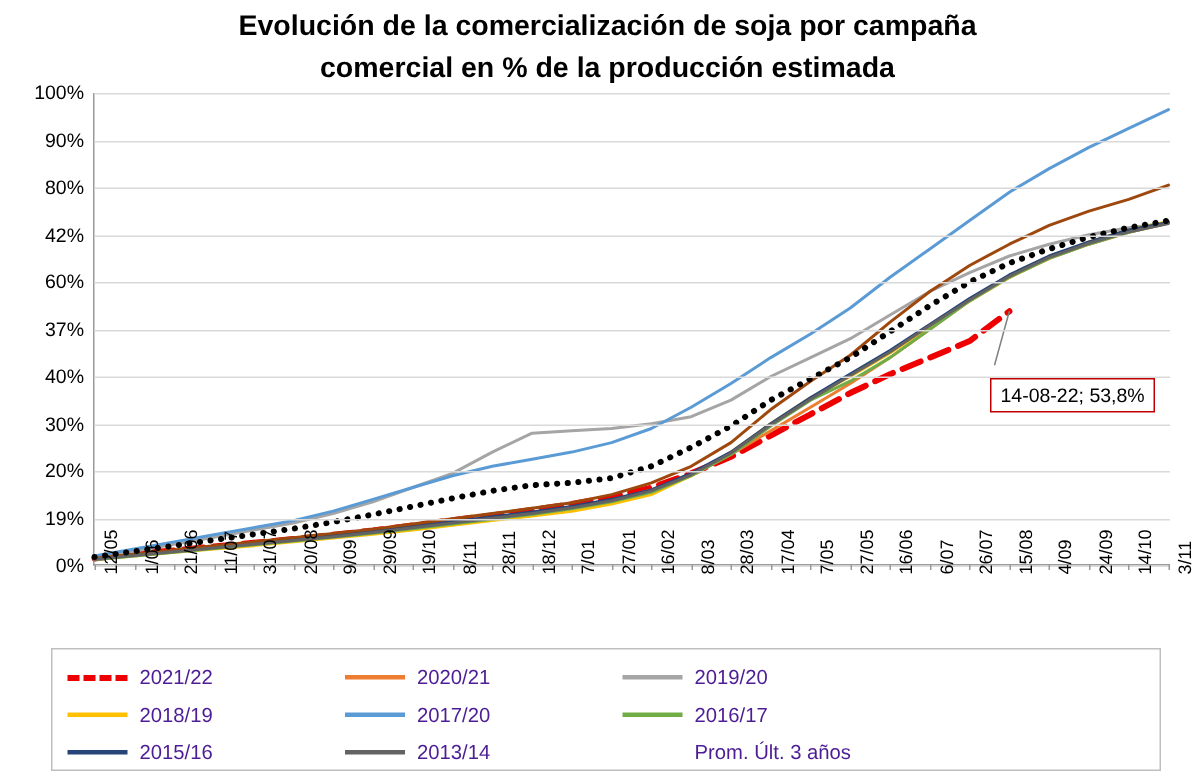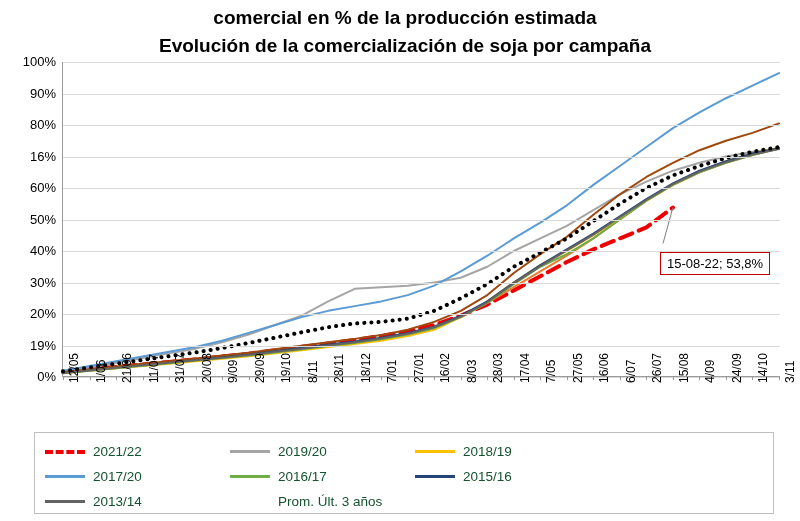--- a/index.html
+++ b/index.html
@@ -79,21 +79,21 @@
     display:flex;flex-wrap:wrap;
     align-content:flex-start;
     padding:6px 0 0 10px;
     box-sizing:border-box;
   }
   .legend-item{
     width:185px;
     height:25px;
     display:flex;align-items:center;
     font-size:13.5px;
-    color:#14532d;
+    color:#4c1d95;
   }
   .swatch{
     width:40px;height:0;margin-right:8px;flex:0 0 40px;
     position:relative;
   }
   .swatch i{
     position:absolute;left:0;right:0;top:-2px;height:3px;display:block;
   }
   .swatch.thick i{height:4px;top:-2px;}
   .swatch.dashed i{
@@ -101,22 +101,22 @@
     border-top:4px dashed currentColor;
     height:0;
   }
 </style>
 </head>
 <body>
 
 <div id="chart-root">
 
   <div class="chart-title">
+    <div>Evolución de la comercialización de soja por campaña</div>
     <div>comercial en % de la producción estimada</div>
-    <div>Evolución de la comercialización de soja por campaña</div>
   </div>
 
   <div class="plot" id="plot">
     <svg class="series-layer" id="series-layer" width="718" height="315">
         <path d="M0.00,310.27 L26.52,307.13 L53.04,304.92 L79.56,302.40 L106.07,299.88 L132.59,297.36 L159.11,294.52 L185.63,291.69 L212.15,288.23 L238.67,284.76 L265.19,281.61 L291.70,277.83 L318.22,274.05 L344.74,269.32 L371.26,263.02 L397.78,253.57 L424.30,242.55 L450.81,228.38 L477.33,214.20 L503.85,200.03 L530.37,187.43 L556.89,176.40 L583.41,165.38 L609.93,145.53" fill="none" stroke="#ee0000" stroke-width="4" stroke-linecap="round" stroke-linejoin="round" stroke-dasharray="13,7"></path>
         <path d="M0.00,310.59 L26.52,308.07 L53.04,305.55 L79.56,303.03 L106.07,300.82 L132.59,298.31 L159.11,295.47 L185.63,292.95 L212.15,289.80 L238.67,286.65 L265.19,283.50 L291.70,280.35 L318.22,276.57 L344.74,271.53 L371.26,264.60 L397.78,255.15 L424.30,240.98 L450.81,225.23 L477.33,209.47 L503.85,193.72 L530.37,176.40 L556.89,157.50 L583.41,138.60 L609.93,122.85 L636.44,110.25 L662.96,100.80 L689.48,92.93 L716.00,86.63" fill="none" stroke="#ed7d31" stroke-width="2" stroke-linecap="round" stroke-linejoin="round"></path>
         <path d="M0.00,309.96 L26.52,305.55 L53.04,300.82 L79.56,296.10 L106.07,291.38 L132.59,286.65 L159.11,280.35 L185.63,272.48 L212.15,263.02 L238.67,253.57 L265.19,239.40 L291.70,226.80 L318.22,225.23 L344.74,223.65 L371.26,220.50 L397.78,215.78 L424.30,204.75 L450.81,189.00 L477.33,176.40 L503.85,163.80 L530.37,148.05 L556.89,132.30 L583.41,119.70 L609.93,108.67 L636.44,100.80 L662.96,94.50 L689.48,89.78 L716.00,86.63" fill="none" stroke="#a5a5a5" stroke-width="2" stroke-linecap="round" stroke-linejoin="round"></path>
         <path d="M0.00,310.90 L26.52,308.70 L53.04,306.18 L79.56,303.98 L106.07,301.77 L132.59,299.25 L159.11,296.73 L185.63,294.21 L212.15,291.38 L238.67,288.23 L265.19,285.07 L291.70,281.93 L318.22,278.77 L344.74,274.05 L371.26,267.75 L397.78,255.15 L424.30,239.40 L450.81,220.50 L477.33,203.18 L503.85,189.00 L530.37,173.25 L556.89,155.93 L583.41,138.60 L609.93,122.85 L636.44,110.25 L662.96,99.22 L689.48,91.35 L716.00,85.68" fill="none" stroke="#ffc000" stroke-width="2" stroke-linecap="round" stroke-linejoin="round"></path>
         <path d="M0.00,308.70 L26.52,303.98 L53.04,299.25 L79.56,294.52 L106.07,289.80 L132.59,285.07 L159.11,278.77 L185.63,270.90 L212.15,263.02 L238.67,255.15 L265.19,248.85 L291.70,244.13 L318.22,239.40 L344.74,233.10 L371.26,223.65 L397.78,209.47 L424.30,193.72 L450.81,176.40 L477.33,160.65 L503.85,143.32 L530.37,122.85 L556.89,103.95 L583.41,85.05 L609.93,66.15 L636.44,50.40 L662.96,36.23 L689.48,23.63 L716.00,11.03" fill="none" stroke="#5b9bd5" stroke-width="2" stroke-linecap="round" stroke-linejoin="round"></path>
         <path d="M0.00,311.22 L26.52,308.70 L53.04,306.18 L79.56,303.66 L106.07,301.14 L132.59,298.62 L159.11,296.10 L185.63,293.58 L212.15,290.43 L238.67,287.28 L265.19,284.13 L291.70,280.98 L318.22,277.20 L344.74,272.48 L371.26,266.18 L397.78,255.15 L424.30,240.98 L450.81,222.07 L477.33,204.75 L503.85,192.15 L530.37,176.40 L556.89,157.50 L583.41,138.60 L609.93,122.85 L636.44,110.25 L662.96,100.80 L689.48,92.93 L716.00,86.63" fill="none" stroke="#70ad47" stroke-width="2" stroke-linecap="round" stroke-linejoin="round"></path>
@@ -166,23 +166,23 @@
       <div class="xtick" style="left: 689.481px; bottom: -4px;"></div>
       <div class="xtick" style="left: 716px; bottom: -4px;"></div>
     </div>
 
   <div id="yaxis">
       <div class="ytick-label" style="left: 10px; top: 369px;">0%</div>
       <div class="ytick-label" style="left: 10px; top: 337.5px;">19%</div>
       <div class="ytick-label" style="left: 10px; top: 306px;">20%</div>
       <div class="ytick-label" style="left: 10px; top: 274.5px;">30%</div>
       <div class="ytick-label" style="left: 10px; top: 243px;">40%</div>
-      <div class="ytick-label" style="left: 10px; top: 211.5px;">50%</div>
+      <div class="ytick-label" style="left: 10px; top: 211.5px;">37%</div>
       <div class="ytick-label" style="left: 10px; top: 180px;">60%</div>
-      <div class="ytick-label" style="left: 10px; top: 148.5px;">16%</div>
+      <div class="ytick-label" style="left: 10px; top: 148.5px;">42%</div>
       <div class="ytick-label" style="left: 10px; top: 117px;">80%</div>
       <div class="ytick-label" style="left: 10px; top: 85.5px;">90%</div>
       <div class="ytick-label" style="left: 10px; top: 54px;">100%</div>
     </div>
   <div id="xaxis">
       <div class="xtick-label" style="left: 67px; top: 383px;">12/05</div>
       <div class="xtick-label" style="left: 93.5185px; top: 383px;">1/06</div>
       <div class="xtick-label" style="left: 120.037px; top: 383px;">21/06</div>
       <div class="xtick-label" style="left: 146.556px; top: 383px;">11/07</div>
       <div class="xtick-label" style="left: 173.074px; top: 383px;">31/07</div>
@@ -205,32 +205,38 @@
       <div class="xtick-label" style="left: 623.889px; top: 383px;">6/07</div>
       <div class="xtick-label" style="left: 650.407px; top: 383px;">26/07</div>
       <div class="xtick-label" style="left: 676.926px; top: 383px;">15/08</div>
       <div class="xtick-label" style="left: 703.444px; top: 383px;">4/09</div>
       <div class="xtick-label" style="left: 729.963px; top: 383px;">24/09</div>
       <div class="xtick-label" style="left: 756.481px; top: 383px;">14/10</div>
       <div class="xtick-label" style="left: 783px; top: 383px;">3/11</div>
     </div>
 
   <div class="callout" id="callout" style="left: 660px; top: 252px;">
-    <span>15-08-22; 53,8%</span>
+    <span>14-08-22; 53,8%</span>
   </div>
 
   <div class="legend">
     <div class="legend-grid" id="legend-grid">
         <div class="legend-item">
           <span class="swatch dashed thick" style="color: rgb(238, 0, 0);">
             <i></i>
           </span>
           <span>2021/22</span>
         </div>
         <div class="legend-item">
+          <span class="swatch" style="color: rgb(237, 125, 49);">
+            <i style="background: rgb(237, 125, 49);"></i>
+          </span>
+          <span>2020/21</span>
+        </div>
+        <div class="legend-item">
           <span class="swatch" style="color: rgb(165, 165, 165);">
             <i style="background: rgb(165, 165, 165);"></i>
           </span>
           <span>2019/20</span>
         </div>
         <div class="legend-item">
           <span class="swatch" style="color: rgb(255, 192, 0);">
             <i style="background: rgb(255, 192, 0);"></i>
           </span>
           <span>2018/19</span>

